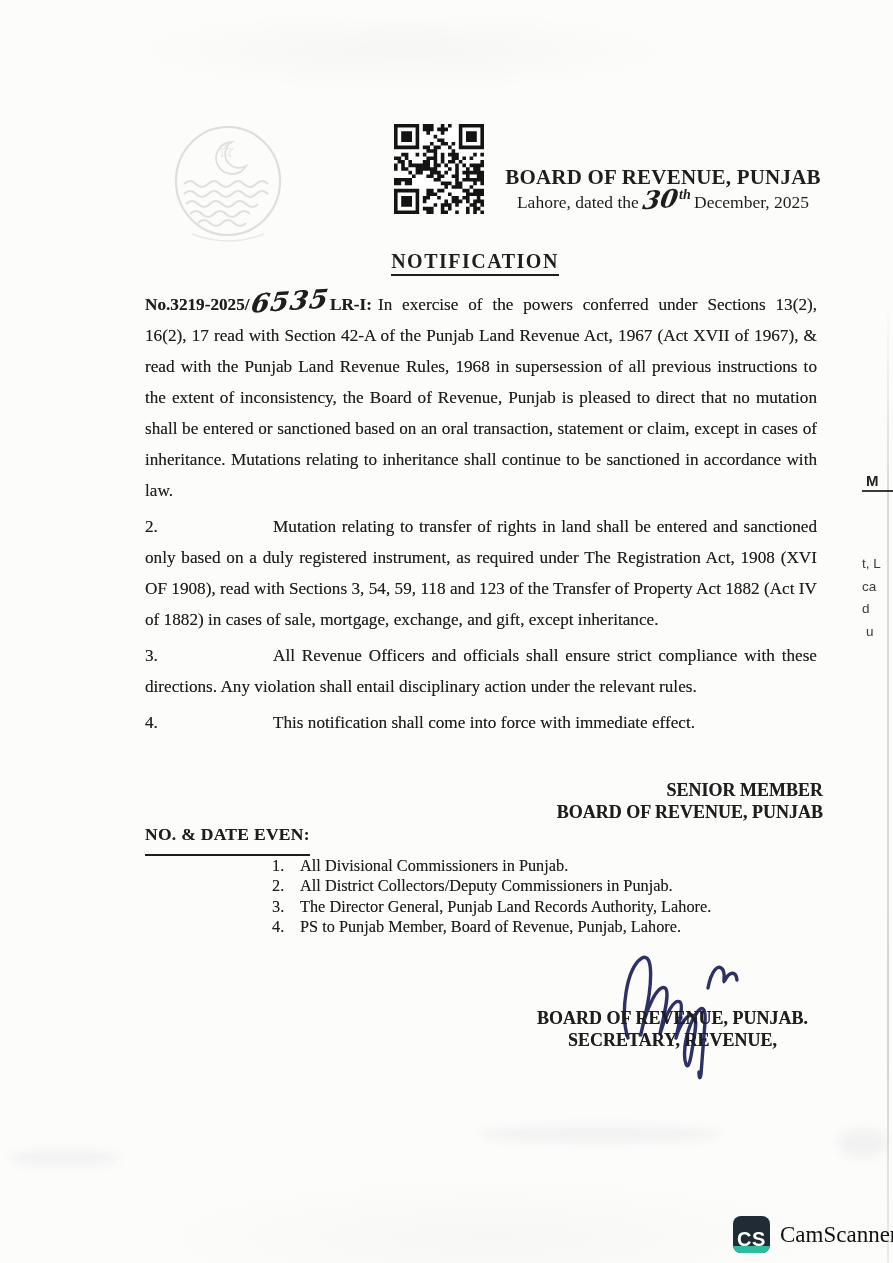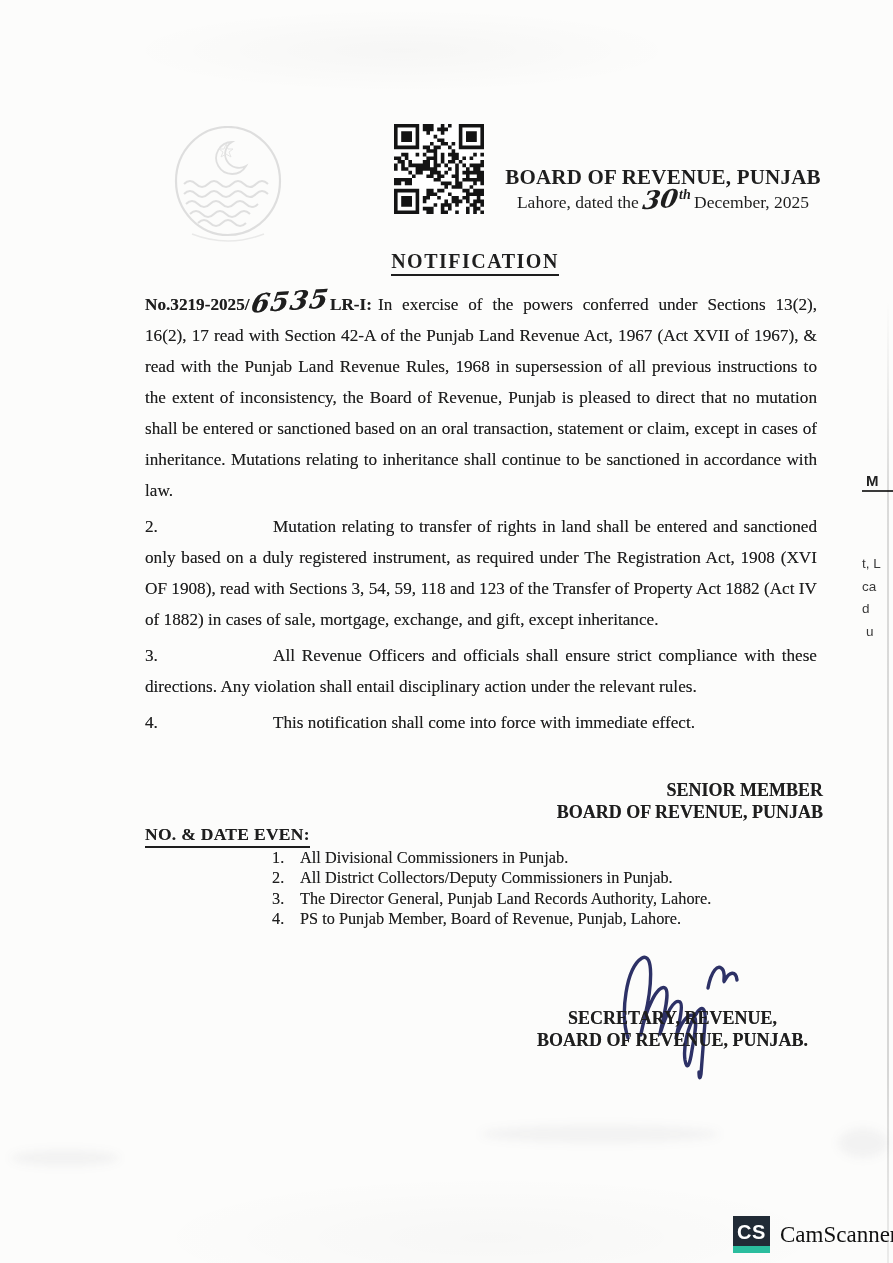--- a/index.html
+++ b/index.html
@@ -79,21 +79,21 @@
   }
 
   
   .cc {
     position: absolute; left: 145px; top: 824px; width: 680px;
     font-size: 16.3px; line-height: 20.5px;
     text-shadow: 0 0 0.3px rgba(30,30,30,0.5);
   }
   .cc-heading {
     display: inline-block; font-weight: bold; font-size: 17.5px;
-    border-bottom: 2px solid #1e1e1e; padding-bottom: 1px; letter-spacing: 0.3px;
+    border-bottom: 2px solid #1e1e1e; padding-bottom: 9px; letter-spacing: 0.3px;
   }
   .cc-intro { padding-left: 120px; margin-top: 4px; }
   .cc-row { padding-left: 127px; }
   .cc-num { display: inline-block; width: 28px; }
 
   
   .secretary {
     position: absolute; left: 520px; top: 1008px; width: 305px;
     text-align: center; font-weight: bold; font-size: 18px; line-height: 21.5px;
     text-shadow: 0 0 0.4px rgba(30,30,30,0.55);
@@ -122,23 +122,23 @@
   .sm1 { left: 10px;  top: 1150px; width: 110px; height: 16px; }
   .sm2 { left: 480px; top: 1125px; width: 240px; height: 18px; }
   .sm3 { left: 838px; top: 1128px; width: 50px;  height: 30px; }
 
   
   .cs-badge {
     position: absolute; left: 733px; top: 1216px;
     display: flex; align-items: center;
   }
   .cs-icon {
-    position: relative; width: 37px; height: 37px; border-radius: 0;
+    position: relative; width: 37px; height: 37px; border-radius: 8px;
     background: #212b36; overflow: hidden;
-    display: flex; align-items: center; justify-content: center;
+    display: flex; align-items: flex-end; justify-content: center;
   }
   .cs-icon-text {
     color: #ffffff; font-family: "Liberation Sans", sans-serif;
     font-weight: bold; font-size: 20px; letter-spacing: 0.5px;
     position: relative; top: -2px;
   }
   .cs-icon-strip {
     position: absolute; left: 0; right: 0; bottom: 0; height: 7px;
     background: #2bbd9e;
   }
@@ -216,22 +216,22 @@
     <svg viewBox="0 0 150 140" width="150" height="140">
       <g fill="none" stroke="#2d3166" stroke-width="3.4" stroke-linecap="round" stroke-linejoin="round">
         <path d="M16,96 C8,72 14,26 30,16 C42,10 40,44 33,74 C30,87 28,96 29,92 C34,66 46,42 53,46 C59,50 50,80 48,92 C54,72 62,56 68,60 C72,63 66,86 64,96 C68,82 76,70 82,74 C86,78 82,96 80,108 C78,122 75,130 73,118 C71,104 76,84 84,72"></path>
         <path d="M84,72 C90,62 94,66 93,80 L89,132 C88,138 87,136 87,130"></path>
         <path d="M96,46 C99,30 106,20 111,28 C114,34 110,44 113,38 C117,30 124,28 125,38"></path>
       </g>
     </svg>
   </div>
 
   <div class="secretary">
+    <div>BOARD OF REVENUE, PUNJAB.</div>
     <div>SECRETARY, REVENUE,</div>
-    <div>BOARD OF REVENUE, PUNJAB.</div>
   </div>
 
   <div class="edge-frag frag-m">M</div>
   <div class="edge-frag frag-s" style="top:556px">t, L</div>
   <div class="edge-frag frag-s" style="top:579px">ca</div>
   <div class="edge-frag frag-s" style="top:601px">d</div>
   <div class="edge-frag frag-s" style="top:624px; left:866px">u</div>
   <div class="edge-line"></div>
 
   <div class="smudge sm1"></div>

